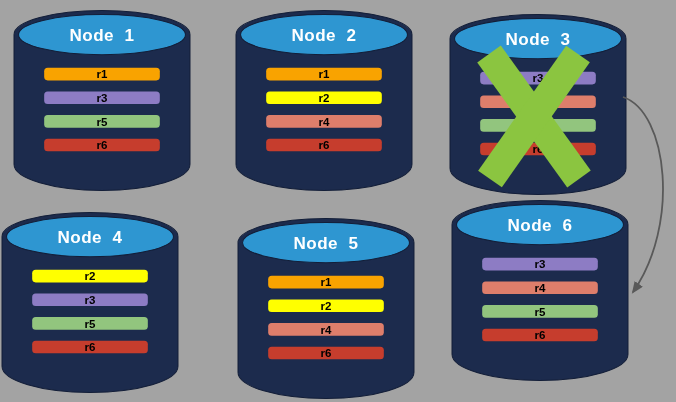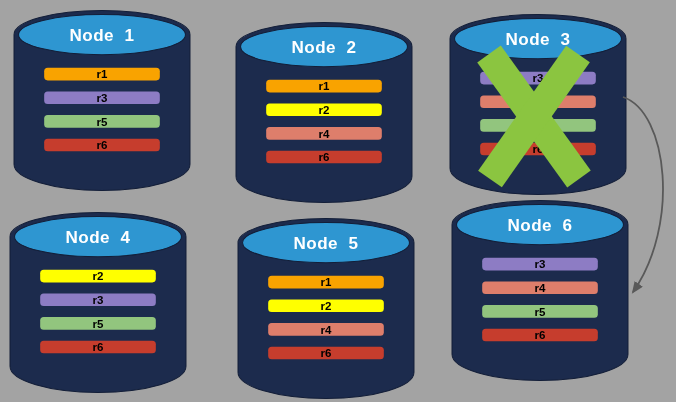--- a/index.html
+++ b/index.html
@@ -39,21 +39,21 @@
           <text x="89.5" y="32" text-anchor="middle" fill="#FFFFFF" font-size="17" font-weight="bold" letter-spacing="0.5" font-family="&quot;Liberation Sans&quot;, sans-serif">Node&nbsp;&nbsp;1</text>
           <rect x="32" y="59" width="115" height="12.5" rx="3.5" fill="#F9A300"></rect>
           <text x="89.5" y="69.5" text-anchor="middle" fill="#000000" font-size="11.5" font-weight="bold" font-family="&quot;Liberation Sans&quot;, sans-serif">r1</text>
           <rect x="32" y="82.5" width="115" height="12.5" rx="3.5" fill="#8D7CC4"></rect>
           <text x="89.5" y="93" text-anchor="middle" fill="#000000" font-size="11.5" font-weight="bold" font-family="&quot;Liberation Sans&quot;, sans-serif">r3</text>
           <rect x="32" y="106" width="115" height="12.5" rx="3.5" fill="#92C57E"></rect>
           <text x="89.5" y="116.5" text-anchor="middle" fill="#000000" font-size="11.5" font-weight="bold" font-family="&quot;Liberation Sans&quot;, sans-serif">r5</text>
           <rect x="32" y="129.5" width="115" height="12.5" rx="3.5" fill="#C63D2D"></rect>
           <text x="89.5" y="140" text-anchor="middle" fill="#000000" font-size="11.5" font-weight="bold" font-family="&quot;Liberation Sans&quot;, sans-serif">r6</text>
         </svg></div>
-      <div class="node" style="left: 234px; top: 20px;"><svg width="180" height="186" viewBox="0 0 179 184">
+      <div class="node" style="left: 234px; top: 8px;"><svg width="180" height="186" viewBox="0 0 179 184">
           <path d="M 2 26 A 87.5 24 0 0 1 177 26 L 177 155 A 87.5 26 0 0 1 2 155 Z" fill="#1C2B4D" stroke="#131E38" stroke-width="1"></path>
           <ellipse cx="89.5" cy="26" rx="83" ry="20" fill="#2E96D1" stroke="#131E38" stroke-width="1"></ellipse>
           <text x="89.5" y="32" text-anchor="middle" fill="#FFFFFF" font-size="17" font-weight="bold" letter-spacing="0.5" font-family="&quot;Liberation Sans&quot;, sans-serif">Node&nbsp;&nbsp;2</text>
           <rect x="32" y="59" width="115" height="12.5" rx="3.5" fill="#F9A300"></rect>
           <text x="89.5" y="69.5" text-anchor="middle" fill="#000000" font-size="11.5" font-weight="bold" font-family="&quot;Liberation Sans&quot;, sans-serif">r1</text>
           <rect x="32" y="82.5" width="115" height="12.5" rx="3.5" fill="#FFFF00"></rect>
           <text x="89.5" y="93" text-anchor="middle" fill="#000000" font-size="11.5" font-weight="bold" font-family="&quot;Liberation Sans&quot;, sans-serif">r2</text>
           <rect x="32" y="106" width="115" height="12.5" rx="3.5" fill="#DE7E6B"></rect>
           <text x="89.5" y="116.5" text-anchor="middle" fill="#000000" font-size="11.5" font-weight="bold" font-family="&quot;Liberation Sans&quot;, sans-serif">r4</text>
           <rect x="32" y="129.5" width="115" height="12.5" rx="3.5" fill="#C63D2D"></rect>
@@ -65,21 +65,21 @@
           <text x="89.5" y="32" text-anchor="middle" fill="#FFFFFF" font-size="17" font-weight="bold" letter-spacing="0.5" font-family="&quot;Liberation Sans&quot;, sans-serif">Node&nbsp;&nbsp;3</text>
           <rect x="32" y="59" width="115" height="12.5" rx="3.5" fill="#8D7CC4"></rect>
           <text x="89.5" y="69.5" text-anchor="middle" fill="#000000" font-size="11.5" font-weight="bold" font-family="&quot;Liberation Sans&quot;, sans-serif">r3</text>
           <rect x="32" y="82.5" width="115" height="12.5" rx="3.5" fill="#DE7E6B"></rect>
           <text x="89.5" y="93" text-anchor="middle" fill="#000000" font-size="11.5" font-weight="bold" font-family="&quot;Liberation Sans&quot;, sans-serif">r4</text>
           <rect x="32" y="106" width="115" height="12.5" rx="3.5" fill="#92C57E"></rect>
           <text x="89.5" y="116.5" text-anchor="middle" fill="#000000" font-size="11.5" font-weight="bold" font-family="&quot;Liberation Sans&quot;, sans-serif">r5</text>
           <rect x="32" y="129.5" width="115" height="12.5" rx="3.5" fill="#C63D2D"></rect>
           <text x="89.5" y="140" text-anchor="middle" fill="#000000" font-size="11.5" font-weight="bold" font-family="&quot;Liberation Sans&quot;, sans-serif">r6</text>
         </svg></div>
-      <div class="node" style="left: 8px; top: 210px; text-align: center;"><svg width="180" height="186" viewBox="0 0 179 184">
+      <div class="node" style="left: 0; top: 210px; text-align: center;"><svg width="180" height="186" viewBox="0 0 179 184">
           <path d="M 2 26 A 87.5 24 0 0 1 177 26 L 177 155 A 87.5 26 0 0 1 2 155 Z" fill="#1C2B4D" stroke="#131E38" stroke-width="1"></path>
           <ellipse cx="89.5" cy="26" rx="83" ry="20" fill="#2E96D1" stroke="#131E38" stroke-width="1"></ellipse>
           <text x="89.5" y="32" text-anchor="middle" fill="#FFFFFF" font-size="17" font-weight="bold" letter-spacing="0.5" font-family="&quot;Liberation Sans&quot;, sans-serif">Node&nbsp;&nbsp;4</text>
           <rect x="32" y="59" width="115" height="12.5" rx="3.5" fill="#FFFF00"></rect>
           <text x="89.5" y="69.5" text-anchor="middle" fill="#000000" font-size="11.5" font-weight="bold" font-family="&quot;Liberation Sans&quot;, sans-serif">r2</text>
           <rect x="32" y="82.5" width="115" height="12.5" rx="3.5" fill="#8D7CC4"></rect>
           <text x="89.5" y="93" text-anchor="middle" fill="#000000" font-size="11.5" font-weight="bold" font-family="&quot;Liberation Sans&quot;, sans-serif">r3</text>
           <rect x="32" y="106" width="115" height="12.5" rx="3.5" fill="#92C57E"></rect>
           <text x="89.5" y="116.5" text-anchor="middle" fill="#000000" font-size="11.5" font-weight="bold" font-family="&quot;Liberation Sans&quot;, sans-serif">r5</text>
           <rect x="32" y="129.5" width="115" height="12.5" rx="3.5" fill="#C63D2D"></rect>

